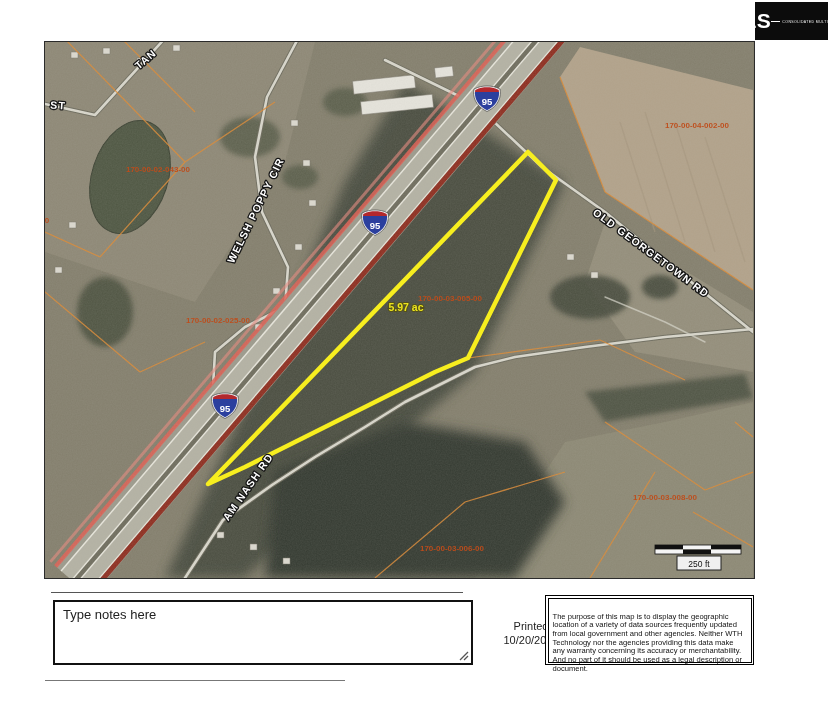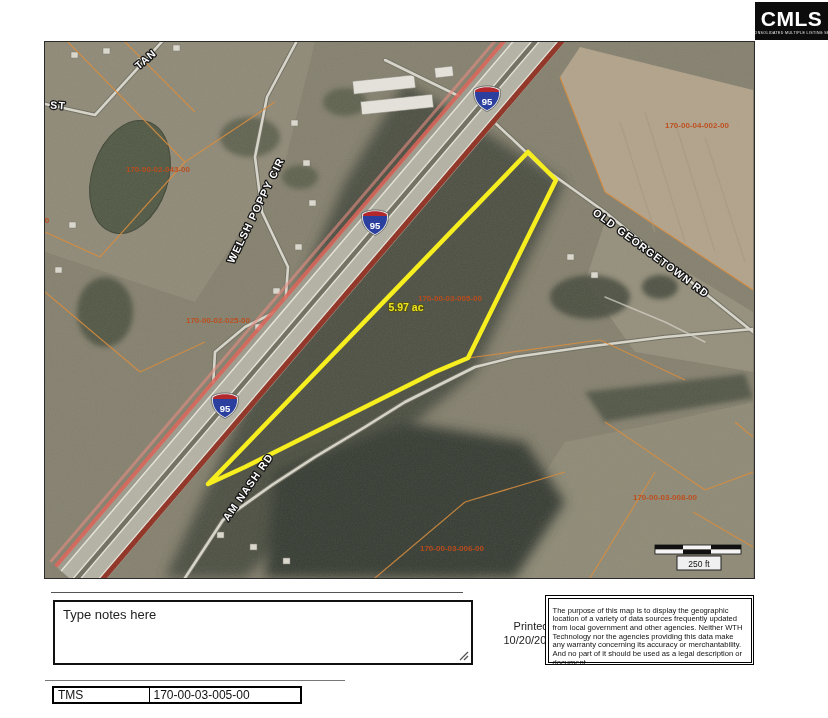--- a/index.html
+++ b/index.html
@@ -1,21 +1,21 @@
 <!DOCTYPE html>
 <html><head>
 <meta charset="utf-8">
 <style>
   * { margin:0; padding:0; box-sizing:border-box; }
   html,body { width:828px; height:718px; background:#ffffff; overflow:hidden;
               font-family:"Liberation Sans", sans-serif; position:relative; }
 
   
   .cmls-logo { position:absolute; left:755px; top:2px; width:73px; height:38px;
-               background:#0c0c0c; color:#fff; display:flex; flex-direction:column;
+               background:#0c0c0c; color:#fff; display:flex; flex-direction:row;
                align-items:center; justify-content:center; }
   .cmls-brand { font-size:21px; font-weight:bold; letter-spacing:0.5px; line-height:22px;
                 font-family:"Liberation Sans", sans-serif; }
   .cmls-tagrow { display:flex; align-items:center; gap:2px; margin-top:1px; }
   .cmls-tagrule { width:9px; height:1px; background:#fff; display:inline-block; }
   .cmls-tagline { font-size:3.5px; letter-spacing:0.4px; white-space:nowrap; opacity:.95; }
 
   
   .map-frame { position:absolute; left:44px; top:41px; width:711px; height:538px;
                border:1.5px solid #2b2b2b; background:#847f6d; }
@@ -33,21 +33,21 @@
   .notes-box { position:absolute; left:53px; top:600px; width:420px; height:65px;
                border:2px solid #111; background:#fff; padding:5px 8px;
                font-size:13px; color:#222; }
   .notes-handle { position:absolute; right:2px; bottom:2px; }
   .printed-cell { position:absolute; left:473px; top:600px; width:72px; height:65px;
                   display:flex; flex-direction:column; align-items:center; justify-content:center;
                   font-size:11px; color:#222; line-height:14px;padding-left:44px; }
   .disclaimer-box { position:absolute; left:545px; top:595px; width:209px; height:70px;
                     border:1px solid #000; padding:1.5px; background:#fff; }
   .disclaimer-inner { border:1px solid #000; width:100%; height:100%;
-                      padding:8px 4px; font-size:7.6px; line-height:8.7px; color:#111; }
+                      padding:14px 4px; font-size:7.6px; line-height:8.7px; color:#111; }
   .tbl-rule { position:absolute; left:45px; top:680px; width:300px; height:1px; background:#777; }
   .tms-table { position:absolute; left:52px; top:686px; border-collapse:collapse;
                border:2px solid #000; background:#fff; }
   .tms-table td { border:1.5px solid #000; font-size:12px; color:#111;
                   height:16px; padding:0 4px; vertical-align:middle; }
   .tms-table td.lbl { width:96px; }
   .tms-table td.val { width:152px; }
 </style>
 </head>
 <body>
@@ -243,18 +243,14 @@
 </div>
 
 <div class="disclaimer-box">
   <div class="disclaimer-inner">The purpose of this map is to display the geographic location of a variety of data sources frequently updated from local government and other agencies. Neither WTH Technology nor the agencies providing this data make any warranty concerning its accuracy or merchantability. And no part of it should be used as a legal description or document.</div>
 </div>
 
 <div class="tbl-rule"></div>
 
 <table class="tms-table">
   <tbody>
-      <tr>
-    <td class="lbl">TMS</td>
-    <td class="val">170-00-03-005-00</td>
-  </tr>
 </tbody>
   </table>
 
 </body></html>

